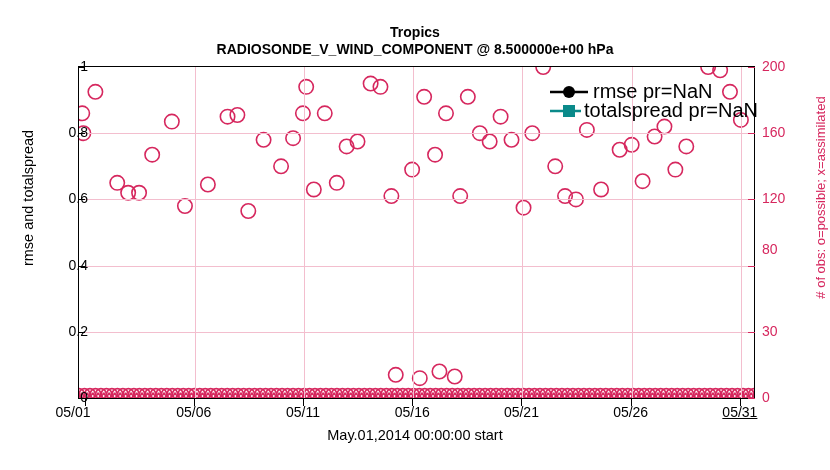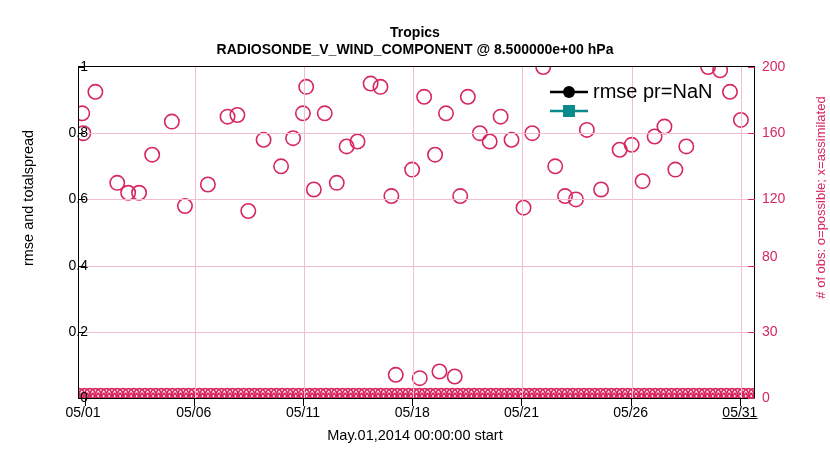--- a/index.html
+++ b/index.html
@@ -773,54 +773,55 @@
         <line x1="2" y1="8" x2="40" y2="8" stroke="#000" stroke-width="2.4"></line>
         <circle cx="21" cy="8" r="6" fill="#000"></circle>
       </svg>
       <span class="leg-txt">rmse pr=NaN</span>
     </div>
     <div class="leg-row">
       <svg width="42" height="16">
         <line x1="2" y1="8" x2="40" y2="8" stroke="#0a8a8a" stroke-width="2.4"></line>
         <rect x="15" y="2" width="12" height="12" fill="#0a8a8a"></rect>
       </svg>
+      <span class="leg-txt">totalspread pr=NaN</span>
     </div>
   </div>
 
 <div class="ytick-l" style="top: 398px;">0</div>
     <div class="tickmark-l" style="top: 398px;"></div>
     <div class="ytick-l" style="top: 331.8px;">0.2</div>
     <div class="tickmark-l" style="top: 331.8px;"></div>
     <div class="ytick-l" style="top: 265.6px;">0.4</div>
     <div class="tickmark-l" style="top: 265.6px;"></div>
     <div class="ytick-l" style="top: 199.4px;">0.6</div>
     <div class="tickmark-l" style="top: 199.4px;"></div>
     <div class="ytick-l" style="top: 133.2px;">0.8</div>
     <div class="tickmark-l" style="top: 133.2px;"></div>
     <div class="ytick-l" style="top: 67px;">1</div>
     <div class="tickmark-l" style="top: 67px;"></div>
     <div class="ytick-r" style="top: 398px;">0</div>
     <div class="tickmark-r" style="top: 398px;"></div>
     <div class="ytick-r" style="top: 331.8px;">30</div>
     <div class="tickmark-r" style="top: 331.8px;"></div>
-    <div class="ytick-r" style="top: 257px;">80</div>
+    <div class="ytick-r" style="top: 250px;">80</div>
     <div class="tickmark-r" style="top: 265.6px;"></div>
     <div class="ytick-r" style="top: 199.4px;">120</div>
     <div class="tickmark-r" style="top: 199.4px;"></div>
     <div class="ytick-r" style="top: 133.2px;">160</div>
     <div class="tickmark-r" style="top: 133.2px;"></div>
     <div class="ytick-r" style="top: 67px;">200</div>
     <div class="tickmark-r" style="top: 67px;"></div>
-    <div class="xtick-lbl" style="left: 83px;">05/01</div>
+    <div class="xtick-lbl" style="left: 73px;">05/01</div>
     <div class="tickmark-x" style="left: 84.5534px;"></div>
     <div class="xtick-lbl" style="left: 193.777px;">05/06</div>
     <div class="tickmark-x" style="left: 193.777px;"></div>
     <div class="xtick-lbl" style="left: 303px;">05/11</div>
     <div class="tickmark-x" style="left: 303px;"></div>
-    <div class="xtick-lbl" style="left: 412.223px;">05/18</div>
+    <div class="xtick-lbl" style="left: 412.223px;">05/16</div>
     <div class="tickmark-x" style="left: 412.223px;"></div>
     <div class="xtick-lbl" style="left: 521.447px;">05/21</div>
     <div class="tickmark-x" style="left: 521.447px;"></div>
     <div class="xtick-lbl" style="left: 630.67px;">05/26</div>
     <div class="tickmark-x" style="left: 630.67px;"></div>
     <div class="xtick-lbl" style="left: 739.893px; text-decoration: underline;">05/31</div>
     <div class="tickmark-x" style="left: 739.893px;"></div>
   </div>
 
 </body></html>

